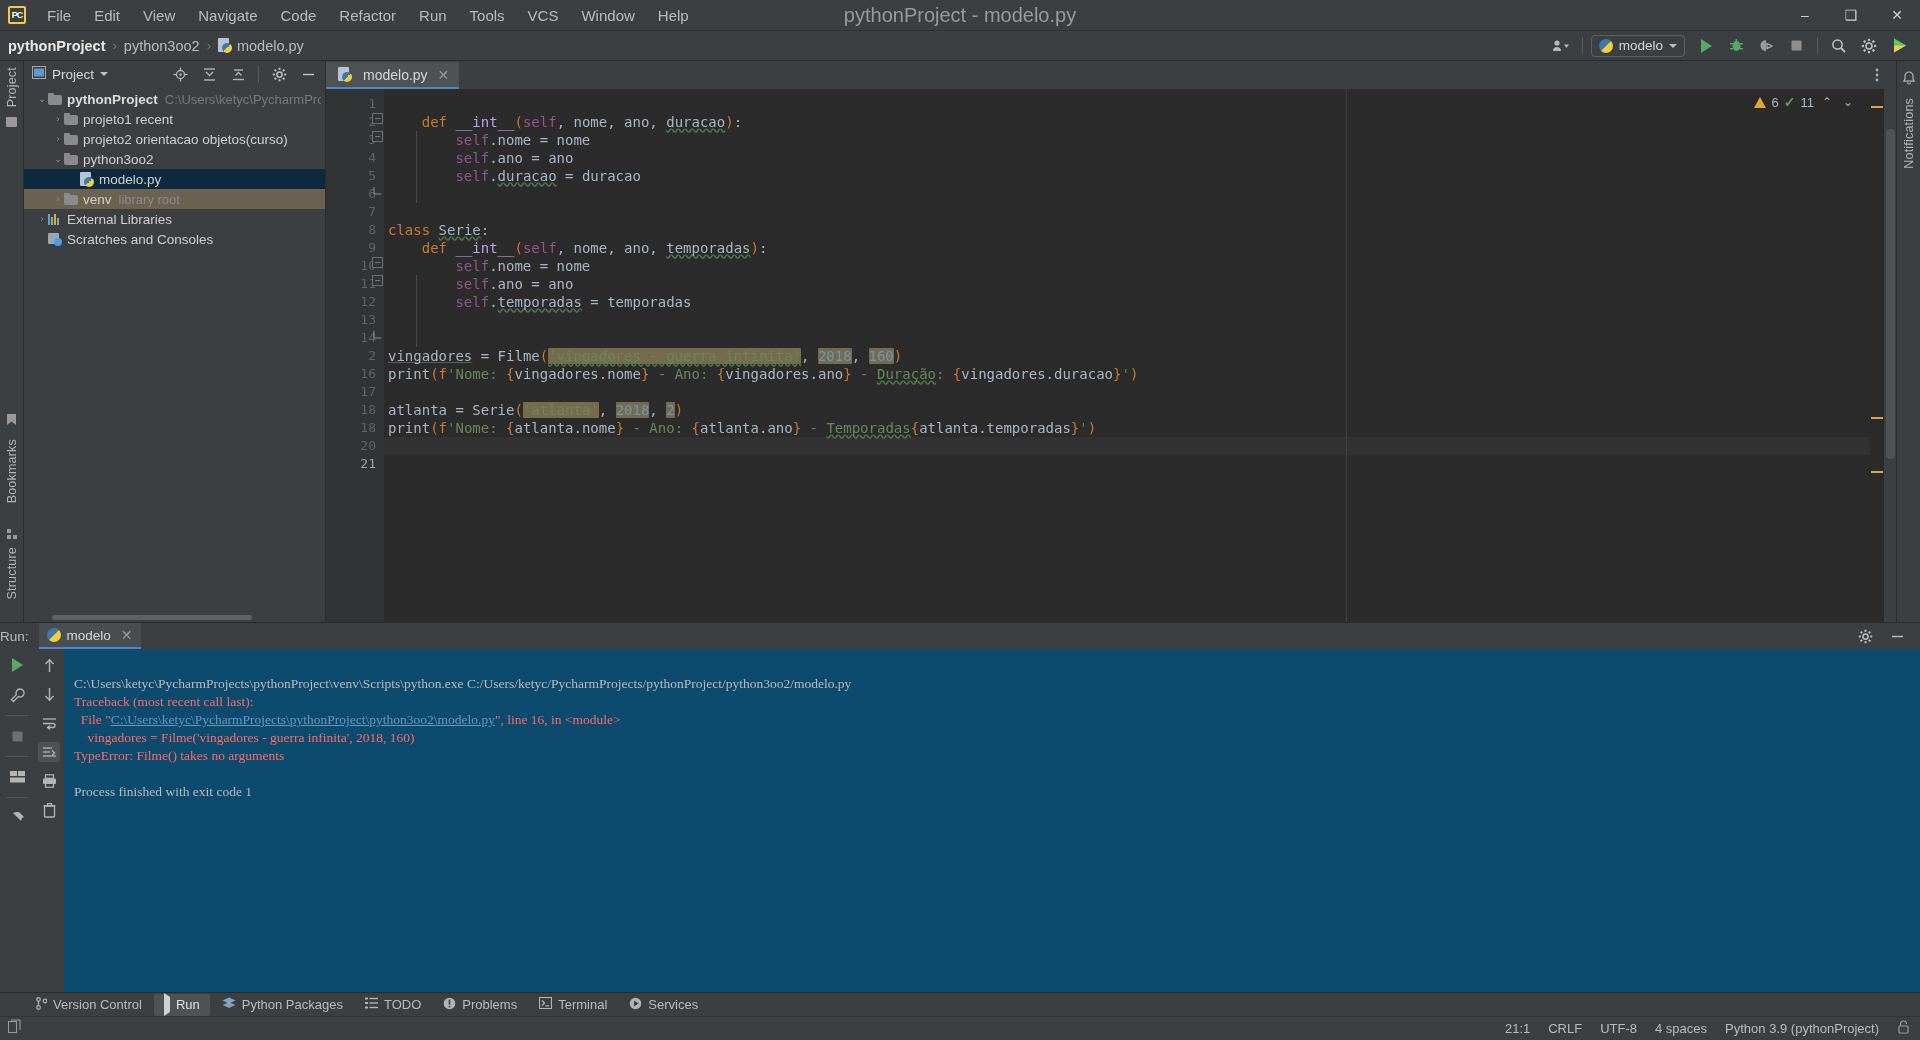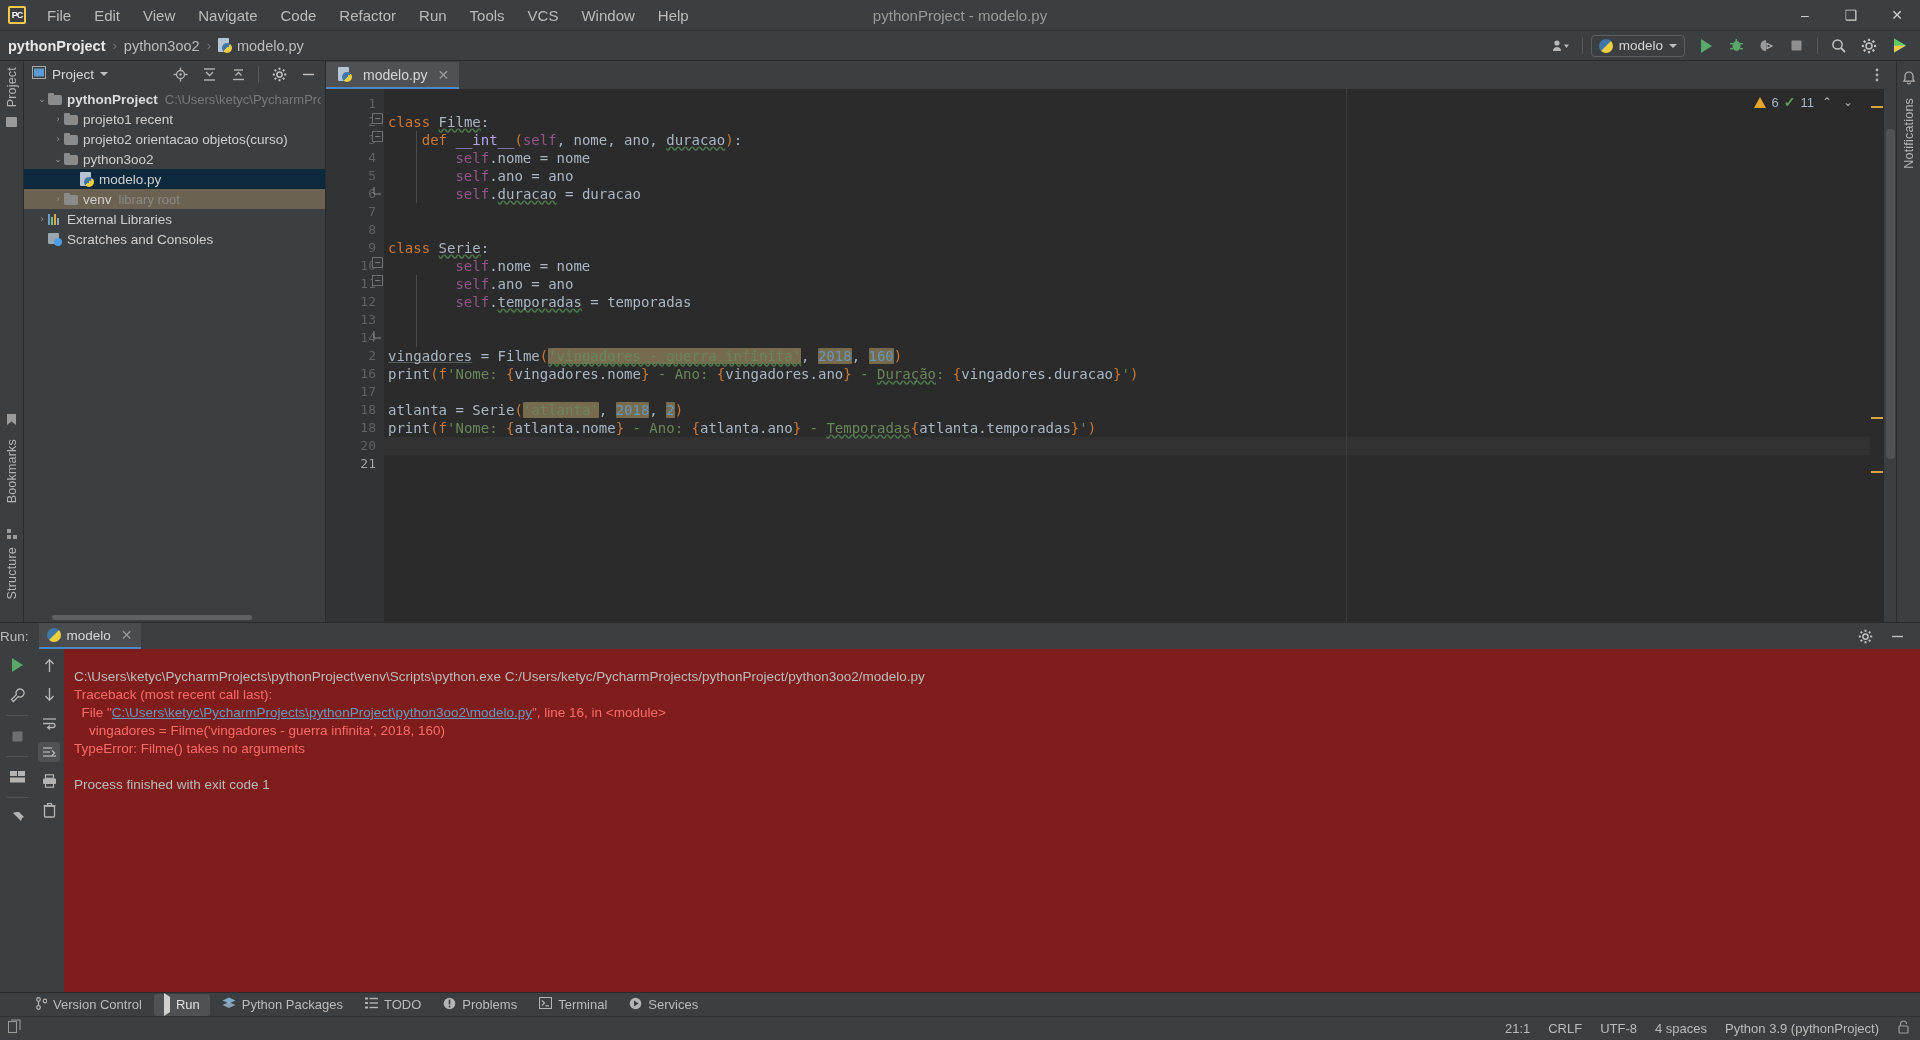--- a/index.html
+++ b/index.html
@@ -20,21 +20,21 @@
   .pc-logo {
     width: 18px; height: 18px; margin: 0 10px 0 8px; border: 2px solid #f2c94c;
     border-radius: 2px; color: #fff; font-size: 9px; font-weight: bold;
     display: flex; align-items: center; justify-content: center; letter-spacing: -1px;
     background: #3c3f41;
   }
   .menu { display: flex; align-items: center; gap: 1px; }
   .menu-item {
     color: #bbbbbb; font-size: 15px; padding: 3px 11px; cursor: default;
   }
-  .win-title { color: #9a9a9a; font-size: 15px; position: absolute; left: 50%; transform: translateX(-50%); }
+  .win-title { color: #9a9a9a; font-size: 20px; position: absolute; left: 50%; transform: translateX(-50%); }
   .win-ctrls { margin-left: auto; display: flex; height: 30px; }
   .win-btn {
     width: 46px; height: 30px; display: flex; align-items: center; justify-content: center;
     color: #cfcfcf; font-size: 14px;
   }
 
   
   .navbar {
     height: 30px; background: #3c3f41; display: flex; align-items: center;
     padding-left: 8px; flex: 0 0 30px; border-bottom: 1px solid #2b2b2b; position: relative;
@@ -204,22 +204,22 @@
     font-size:13.5px; border-bottom:2px solid #4a88c7; background:#4a4d4f;
   }
   .run-head-right { margin-left:auto; display:flex; align-items:center; gap:6px; padding-right:10px; }
   .run-body { flex:1 1 auto; display:flex; min-height:0; }
   .console-tools { width:34px; flex:0 0 34px; display:flex; flex-direction:column; align-items:center; padding-top:6px; gap:10px; background:#3c3f41;}
   .console-tools2 { width:30px; flex:0 0 30px; display:flex; flex-direction:column; align-items:center; padding-top:6px; gap:9px; background:#3c3f41;}
   .ct-ico { width:22px;height:20px;display:flex;align-items:center;justify-content:center;color:#b4b4b4;font-size:14px;border-radius:3px;}
   .ct-ico.active { background:#4e5254; }
   .ct-sep { width:22px;height:1px;background:#555;}
   .console {
-    flex:1 1 auto; background:#7f1d1d; font-family:Liberation Sans, sans-serif;
-    font-size:13.5px; line-height:18px; padding:1px 10px; color:#bbbbbb; overflow:hidden; white-space:pre;
+    flex:1 1 auto; background:#0c4a6e; font-family:Liberation Serif, serif;
+    font-size:13.5px; line-height:18px; padding:8px 10px; color:#bbbbbb; overflow:hidden; white-space:pre;
   }
   .c-err { color:#ff6b68; }
   .c-link { color:#6897bb; text-decoration:underline; }
   .c-out { color:#bbbbbb; }
 
   
   .toolwin-bar {
     height:24px; flex:0 0 24px; background:#3c3f41; display:flex; align-items:center;
     padding-left:26px; gap:2px; border-top:1px solid #2b2b2b;
   }
@@ -567,28 +567,28 @@
               </svg>
           </div>
         </div>
 
         <div class="code-area">
           <div class="vline" style="left:962px;"></div>
           <div class="indent-guide" style="top:42px;height:72px;"></div>
           <div class="indent-guide" style="top:186px;height:72px;"></div>
 
           <div class="cl"></div>
-          <div class="cl"><span class="k">class</span> <span class="cls sq">Filme</span><span class="id">:</span></div>
           <div class="cl">    <span class="k">def</span> <span class="fn">__int__</span><span class="brace">(</span><span class="self">self</span><span class="id">, nome, ano, </span><span class="id sq">duracao</span><span class="brace">)</span><span class="id">:</span></div>
           <div class="cl">        <span class="self">self</span><span class="id">.nome = nome</span></div>
           <div class="cl">        <span class="self">self</span><span class="id">.ano = ano</span></div>
           <div class="cl">        <span class="self">self</span><span class="id">.</span><span class="id sq">duracao</span><span class="id"> = duracao</span></div>
           <div class="cl"></div>
           <div class="cl"></div>
           <div class="cl"><span class="k">class</span> <span class="cls sq">Serie</span><span class="id">:</span></div>
+          <div class="cl">    <span class="k">def</span> <span class="fn">__int__</span><span class="brace">(</span><span class="self">self</span><span class="id">, nome, ano, </span><span class="id sq">temporadas</span><span class="brace">)</span><span class="id">:</span></div>
           <div class="cl">        <span class="self">self</span><span class="id">.nome = nome</span></div>
           <div class="cl">        <span class="self">self</span><span class="id">.ano = ano</span></div>
           <div class="cl">        <span class="self">self</span><span class="id">.</span><span class="id sq">temporadas</span><span class="id"> = temporadas</span></div>
           <div class="cl"></div>
           <div class="cl"></div>
           <div class="cl"><span class="id uline sq">vingadores</span><span class="id"> = </span><span class="id">Filme</span><span class="brace">(</span><span class="str hl sq">'vingadores - guerra infinita'</span><span class="id">, </span><span class="num hl">2018</span><span class="id">, </span><span class="num hl">160</span><span class="brace">)</span></div>
           <div class="cl"><span class="id">print</span><span class="brace">(</span><span class="k">f</span><span class="str">'Nome: </span><span class="brace">{</span><span class="id">vingadores.nome</span><span class="brace">}</span><span class="str"> - Ano: </span><span class="brace">{</span><span class="id">vingadores.ano</span><span class="brace">}</span><span class="str"> - </span><span class="str sq">Duração</span><span class="str">: </span><span class="brace">{</span><span class="id">vingadores.duracao</span><span class="brace">}</span><span class="str">'</span><span class="brace">)</span></div>
           <div class="cl"></div>
           <div class="cl"><span class="id">atlanta</span><span class="id"> = </span><span class="id">Serie</span><span class="brace">(</span><span class="str hl">'atlanta'</span><span class="id">, </span><span class="num hl">2018</span><span class="id">, </span><span class="num hl">2</span><span class="brace">)</span></div>
           <div class="cl"><span class="id">print</span><span class="brace">(</span><span class="k">f</span><span class="str">'Nome: </span><span class="brace">{</span><span class="id">atlanta.nome</span><span class="brace">}</span><span class="str"> - Ano: </span><span class="brace">{</span><span class="id">atlanta.ano</span><span class="brace">}</span><span class="str"> - </span><span class="str sq">Temporadas</span><span class="brace">{</span><span class="id">atlanta.temporadas</span><span class="brace">}</span><span class="str">'</span><span class="brace">)</span></div>

